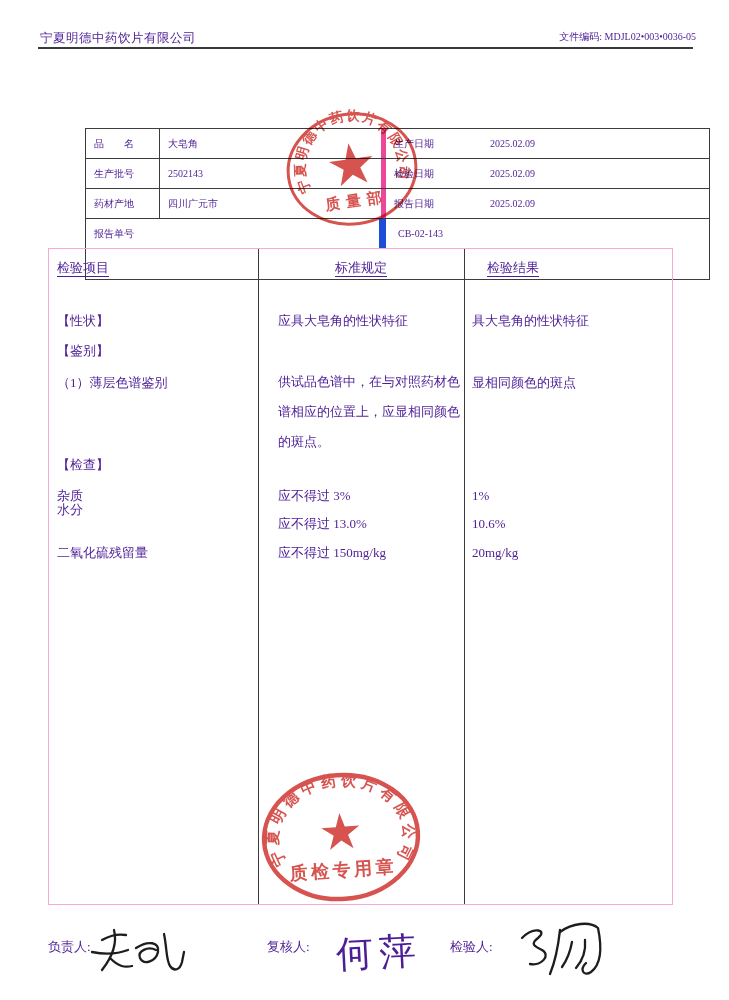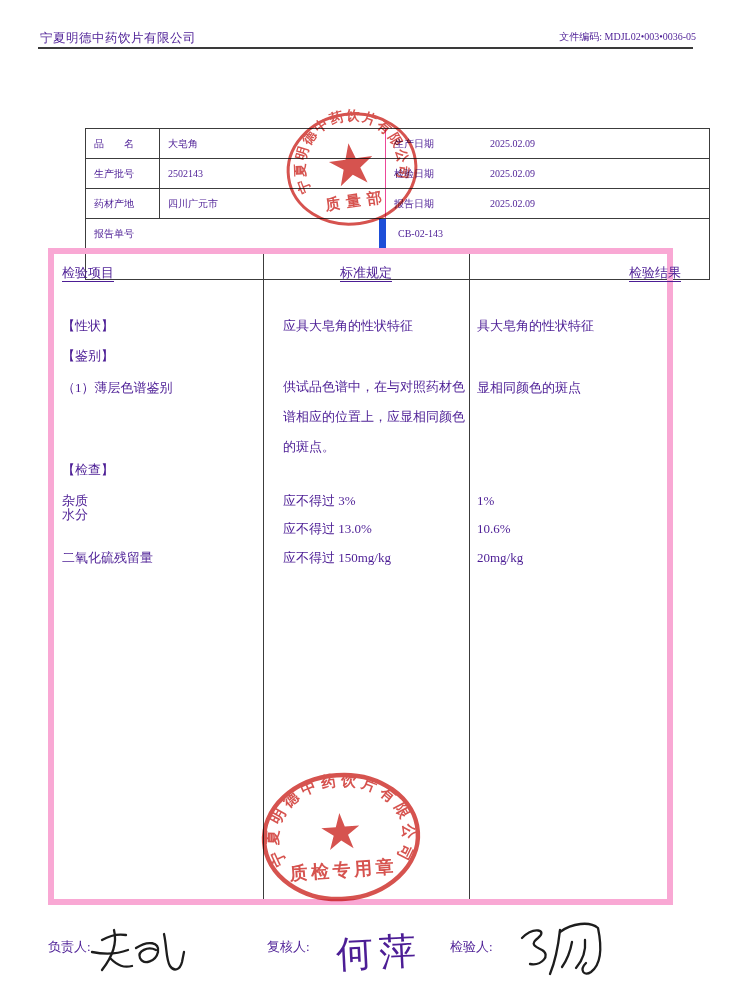--- a/index.html
+++ b/index.html
@@ -15,35 +15,35 @@
   .title { position:absolute; left:0; top:80px; width:100%; text-align:center;
            font-size:27px; font-weight:bold; letter-spacing:4px; }
 
   
   .info-table { position:absolute; left:48px; top:128px; width:625px; height:152px;
                 border:1px solid #3c3c3c; font-size:10px;margin-left:37px; }
   .irow { position:relative; display:flex; height:30px; line-height:29px; }
   .irow.b { border-bottom:1px solid #3c3c3c; }
   .ic { padding-left:8px; overflow:hidden; white-space:nowrap; }
   .ic-label { width:74px; border-right:1px solid #3c3c3c; }
-  .ic-value { width:226px; border-right:1px solid #ec4899; }
+  .ic-value { width:226px; border-right:5px solid #ec4899; }
   .ic-datelabel { width:96px; padding-left:8px; }
   .ic-date { flex:1; }
   .ic-span { width:300px; border-right:7px solid #1d4ed8; }
   .ic-repno { flex:1; padding-left:12px; }
 
   
   .main-table { position:absolute; left:48px; top:248px; width:625px; height:657px;
-                border:6px solid #f9a8d4; font-size:13px; }
+                border:1px solid #f9a8d4; font-size:13px; }
   .vline { position:absolute; top:0; bottom:0; width:1px; background:#3c3c3c; }
   .v1 { left:209px; } .v2 { left:415px; }
   .mth { position:absolute; top:10px; text-decoration:underline; text-underline-offset:4px; }
   .mth-1 { left:8px; }
   .mth-2 { left:209px; width:206px; text-align:center; }
-  .mth-3 { left:417px; width:210px; text-align:right; }
+  .mth-3 { left:438px; width:210px; text-align:left; }
   .cell { position:absolute; line-height:20px; white-space:nowrap; }
   .c1 { left:8px; } .c2 { left:217px;margin-left:12px; } .c3 { left:423px; }
   .wrap { white-space:normal; width:192px; line-height:30px; }
 
   
   .conclusion { position:absolute; left:48px; top:905px; width:625px; height:27px;
                 border:1px solid #3c3c3c; line-height:26px; font-size:13.5px;
                 font-weight:bold; padding-left:10px; }
 
   

